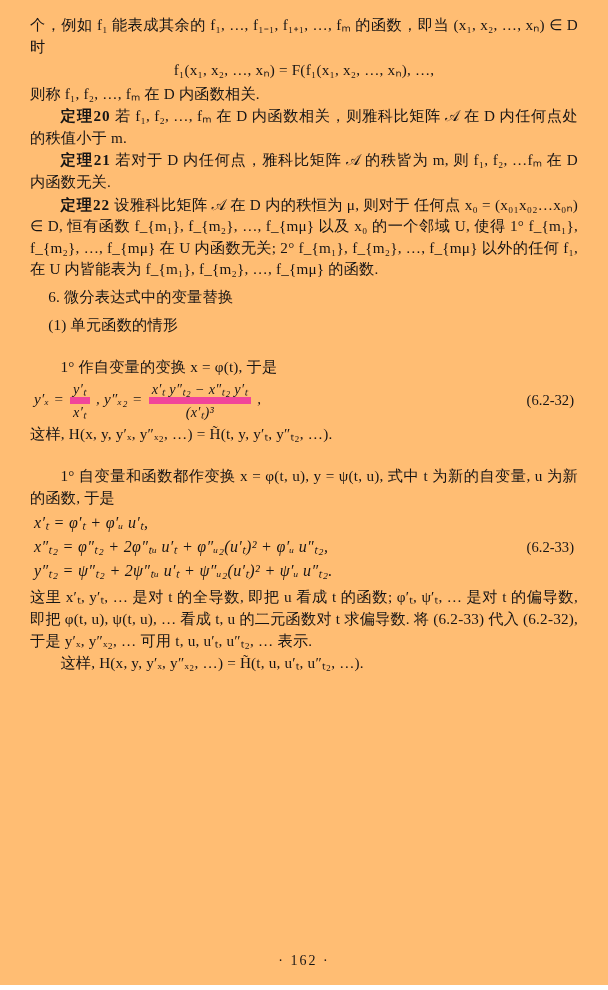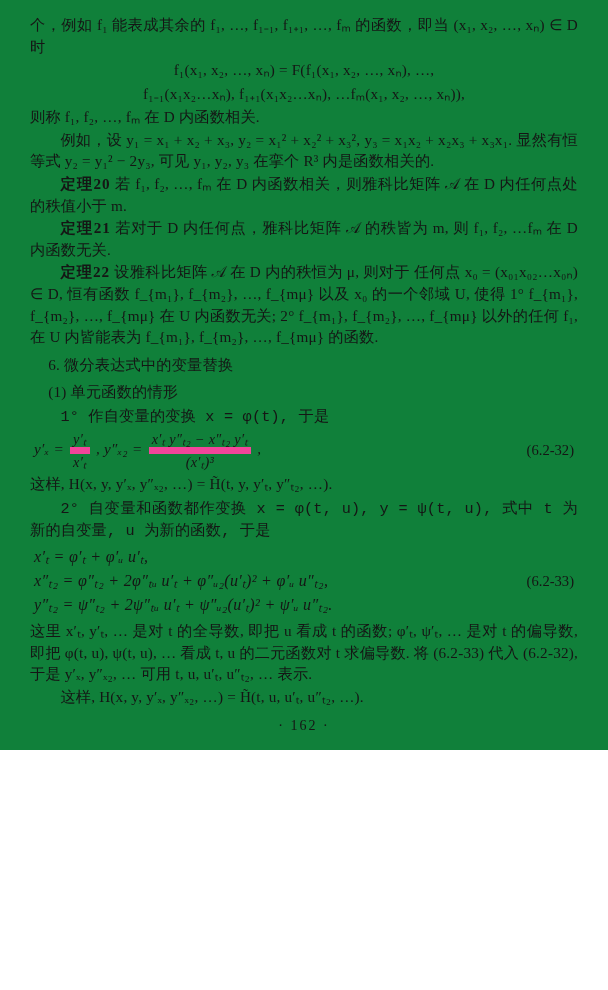--- a/index.html
+++ b/index.html
@@ -10,24 +10,24 @@
   body {
     width: 608px;
     height: 990px;
     font-family: "Liberation Serif", serif;
     color: #1a1a1a;
     overflow: hidden;
   }
   #page {
     position: relative;
     width: 608px;
-    height: 750px;
+    height: 985px;
     box-sizing: border-box;
     padding: 14px 30px 0 30px;
-    background: #15803d;
+    background: #fdba74;
     filter: contrast(1.05);
   }
   .para {
     font-size: 15.2px;
     line-height: 1.42;
     text-align: justify;
     margin: 0 0 1px 0;
     letter-spacing: 0.2px;
   }
   .indent2 { text-indent: 2em; }
@@ -84,37 +84,35 @@
   }
   .pagenum {
     position: absolute;
     bottom: 16px;
     left: 0;
     right: 0;
     text-align: center;
     font-size: 14px;
     letter-spacing: 2px;
   }
-  .blk { margin-top: 4px; font-family: Liberation Mono, monospace; }
+  .blk { margin-top: 21px; }
 </style>
 </head>
 <body>
 
 <div id="page">
 
   <p class="para">个，例如 f₁ 能表成其余的 f₁, …, f₁₋₁, f₁₊₁, …, fₘ 的函数，即当 (x₁, x₂, …, xₙ) ∈ D 时</p>
 
   <p class="para center">f₁(x₁, x₂, …, xₙ) = F(f₁(x₁, x₂, …, xₙ), …,</p>
 
-  <p class="para center">f₁₋₁(x₁x₂…xₙ), f₁₊₁(x₁x₂…xₙ), …fₘ(x₁, x₂, …, xₙ)),</p>
 
   <p class="para">则称 f₁, f₂, …, fₘ 在 D 内函数相关.</p>
 
 
-  <p class="para indent2">例如，设 y₁ = x₁ + x₂ + x₃, y₂ = x₁² + x₂² + x₃², y₃ = x₁x₂ + x₂x₃ + x₃x₁. 显然有恒等式 y₂ = y₁² − 2y₃, 可见 y₁, y₂, y₃ 在挛个 R³ 内是函数相关的.</p>
 
   <p class="para indent2">
     <span class="thm">定理20</span>
     <span>若 f₁, f₂, …, fₘ 在 D 内函数相关，则雅科比矩阵 𝒜 在 D 内任何点处的秩值小于 m.</span>
   </p>
 
   <p class="para indent2">
     <span class="thm">定理21</span>
     <span>若对于 D 内任何点，雅科比矩阵 𝒜 的秩皆为 m, 则 f₁, f₂, …fₘ 在 D 内函数无关.</span>
   </p>
@@ -143,21 +141,21 @@
         <span class="num">x′ₜ y″ₜ₂ − x″ₜ₂ y′ₜ</span>
         <span class="den">(x′ₜ)³</span>
       </span>
       <span>,</span>
     </span>
     <span class="eqnum">(6.2-32)</span>
   </div>
 
   <p class="para">这样, H(x, y, y′ₓ, y″ₓ₂, …) = H̃(t, y, y′ₜ, y″ₜ₂, …).</p>
 
-  <p class="para indent2 blk">2° 自变量和函数都作变换 x = φ(t, u), y = ψ(t, u), 式中 t 为新的自变量, u 为新的函数, 于是</p>
+  <p class="para indent2 blk">1° 自变量和函数都作变换 x = φ(t, u), y = ψ(t, u), 式中 t 为新的自变量, u 为新的函数, 于是</p>
 
   <div class="eqline">
     <span class="stack math">
       <div>x′ₜ = φ′ₜ + φ′ᵤ u′ₜ,</div>
       <div>x″ₜ₂ = φ″ₜ₂ + 2φ″ₜᵤ u′ₜ + φ″ᵤ₂(u′ₜ)² + φ′ᵤ u″ₜ₂,</div>
       <div>y″ₜ₂ = ψ″ₜ₂ + 2ψ″ₜᵤ u′ₜ + ψ″ᵤ₂(u′ₜ)² + ψ′ᵤ u″ₜ₂.</div>
     </span>
     <span class="eqnum">(6.2-33)</span>
   </div>
 

